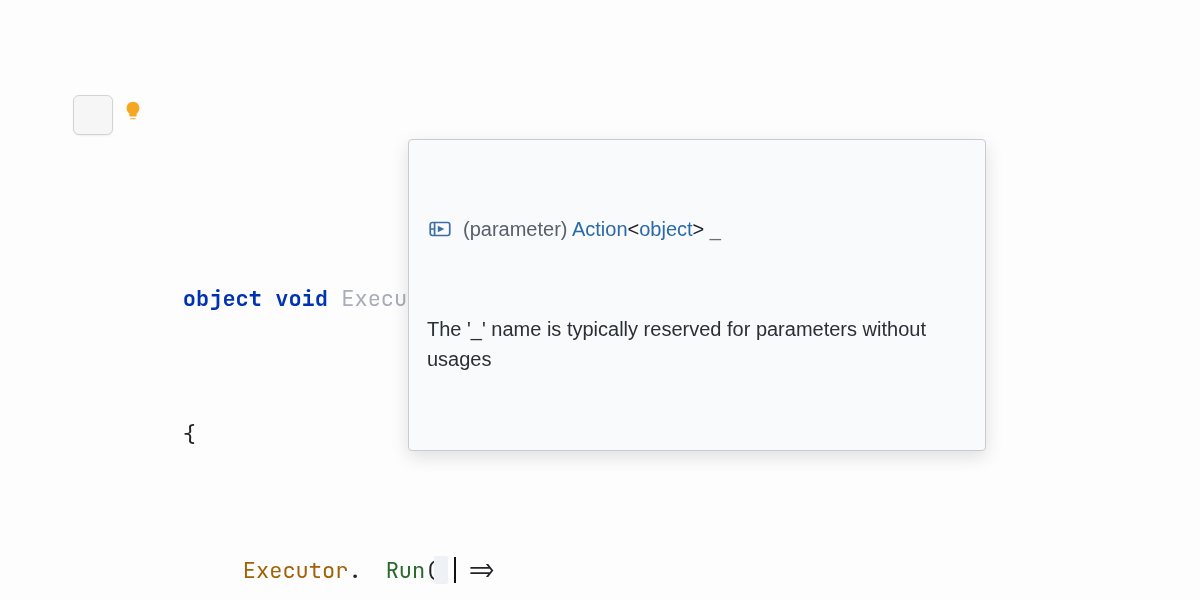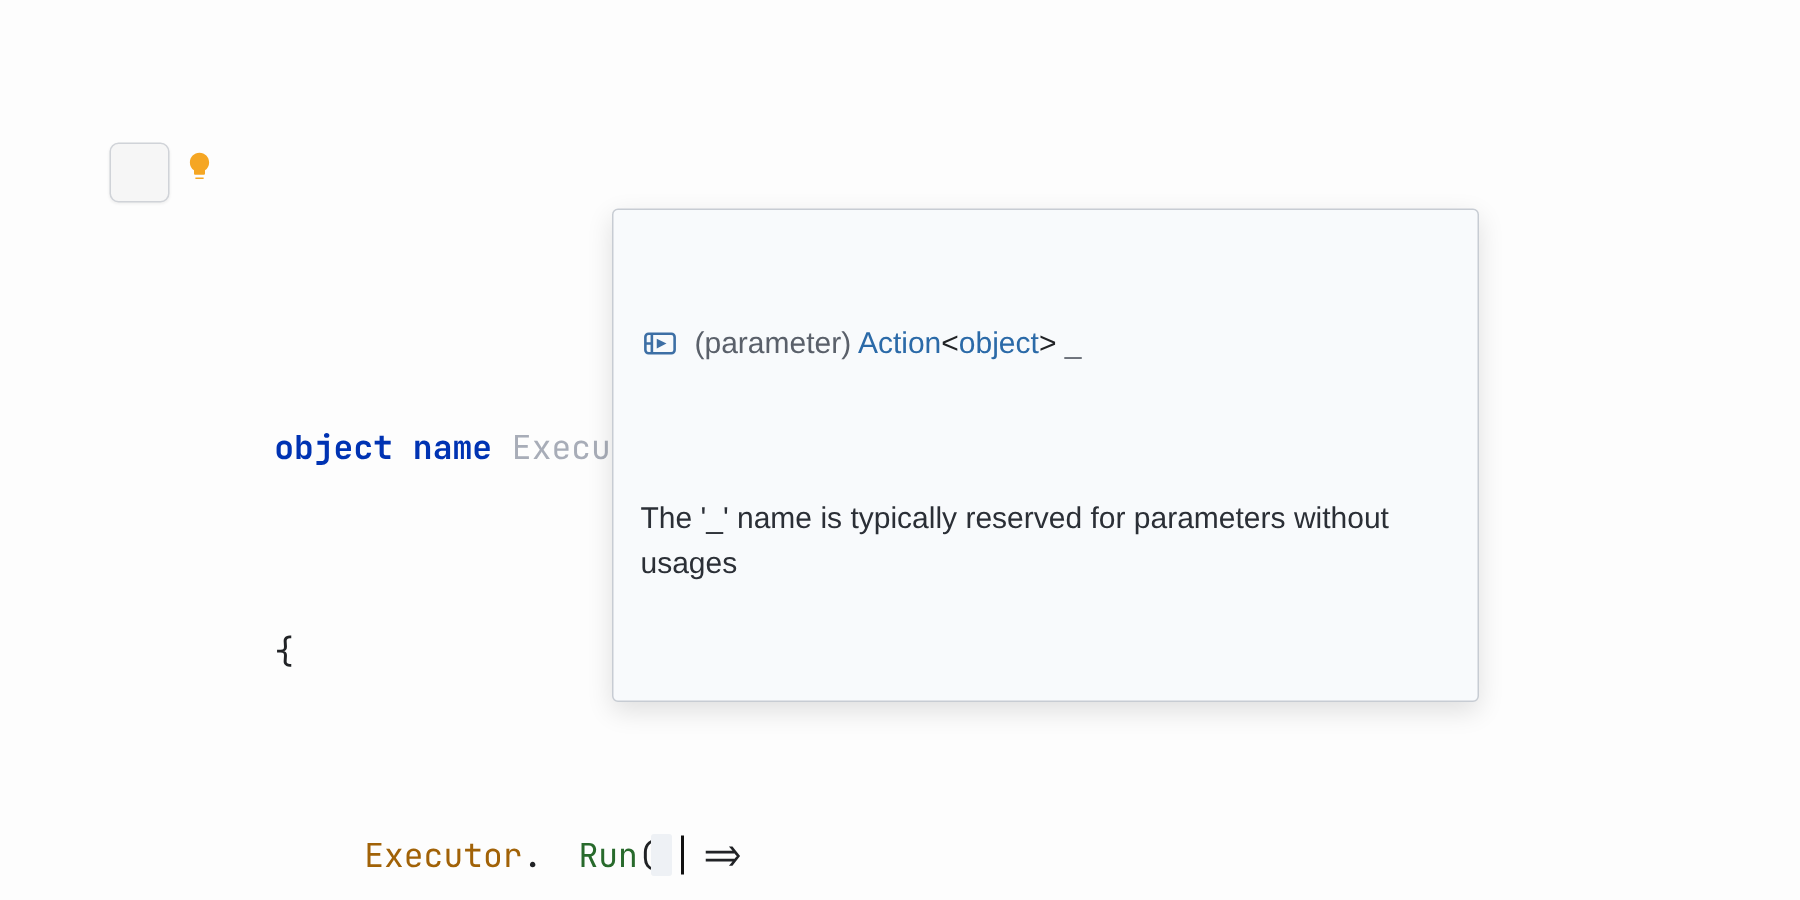--- a/index.html
+++ b/index.html
@@ -67,21 +67,20 @@
     color:#2b2f36;
   }
   .tooltip .row1 {
     padding:14px 18px 6px 18px;
     display:flex; align-items:center; gap:10px;
     white-space:normal;
   }
   .tooltip .row2 {
     padding:4px 18px 16px 18px;
     white-space:normal;
-    margin-top:17px;
   }
   .tooltip .param-label { color:#5a606a; }
   .tooltip .type-label  { color:#2b6aa8; }
   .tooltip .obj         { color:#2b6aa8; }
   .tooltip .us          { color:#6a6f78; }
   .tip-icon svg { width:26px; height:26px; display:block; }
 
 </style>
 </head>
 <body>
@@ -92,21 +91,21 @@
   <div class="bulb">
     <span>
       <svg viewBox="0 0 24 24">
           <path fill="#f5a623" d="M9 21h6v-1H9v1zm3-19C8.1 2 5 5.1 5 9c0 2.4 1.2 4.5 3 5.7V17c0 .6.4 1 1 1h6c.6 0 1-.4 1-1v-2.3c1.8-1.2 3-3.3 3-5.7 0-3.9-3.1-7-7-7z"></path>
         </svg>
     </span>
   </div>
 
   
   <div class="line indent1">
-    <span class="kw">object</span><span> </span><span class="kw">name</span><span> </span><span class="decl">ExecuteAsynchronously</span><span class="decl">()</span>
+    <span class="kw">object</span><span> </span><span class="kw">void</span><span> </span><span class="decl">ExecuteAsynchronously</span><span class="decl">()</span>
   </div>
   
   <div class="line indent1">
     <span class="brace">{</span>
   </div>
   
   <div class="line indent2">
     <span class="type">Executor</span><span class="punct">.</span><span class="method">Run</span><span class="punct">(</span><span class="caret-group"><span class="sel"></span><span class="text-cursor"></span></span><span class="punct"> =&gt;</span>
   </div>
   

